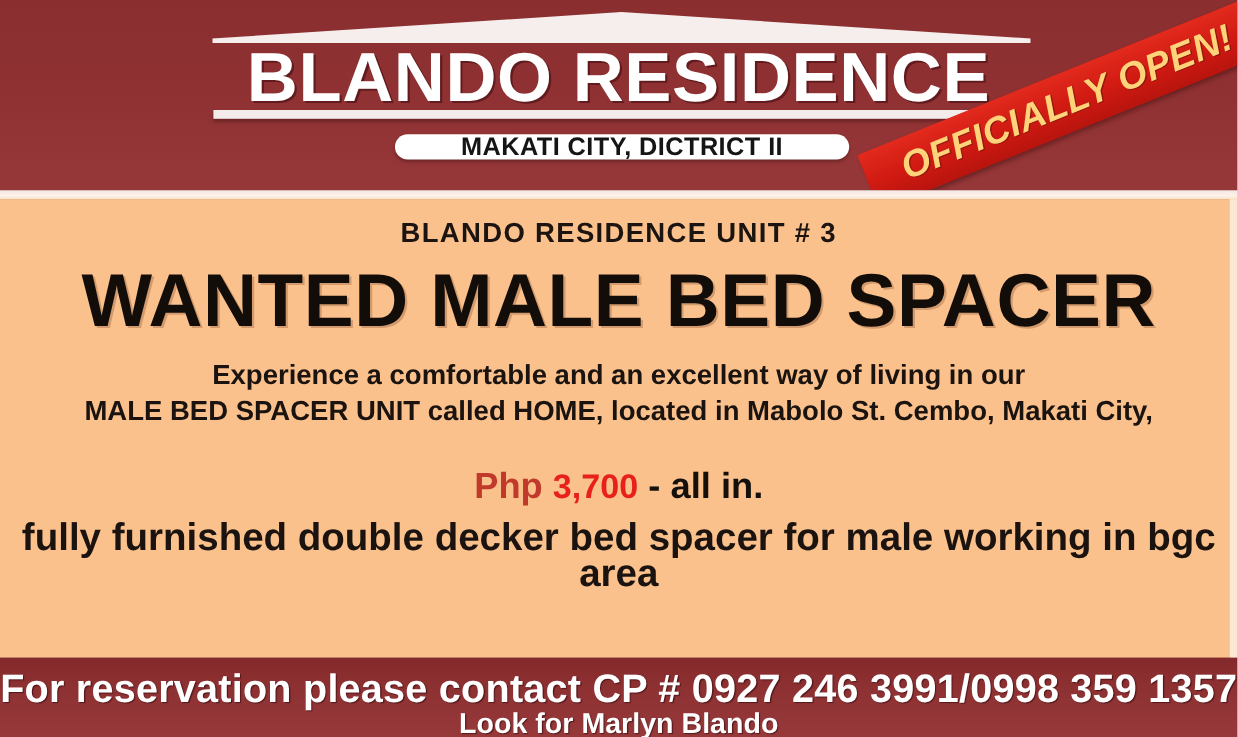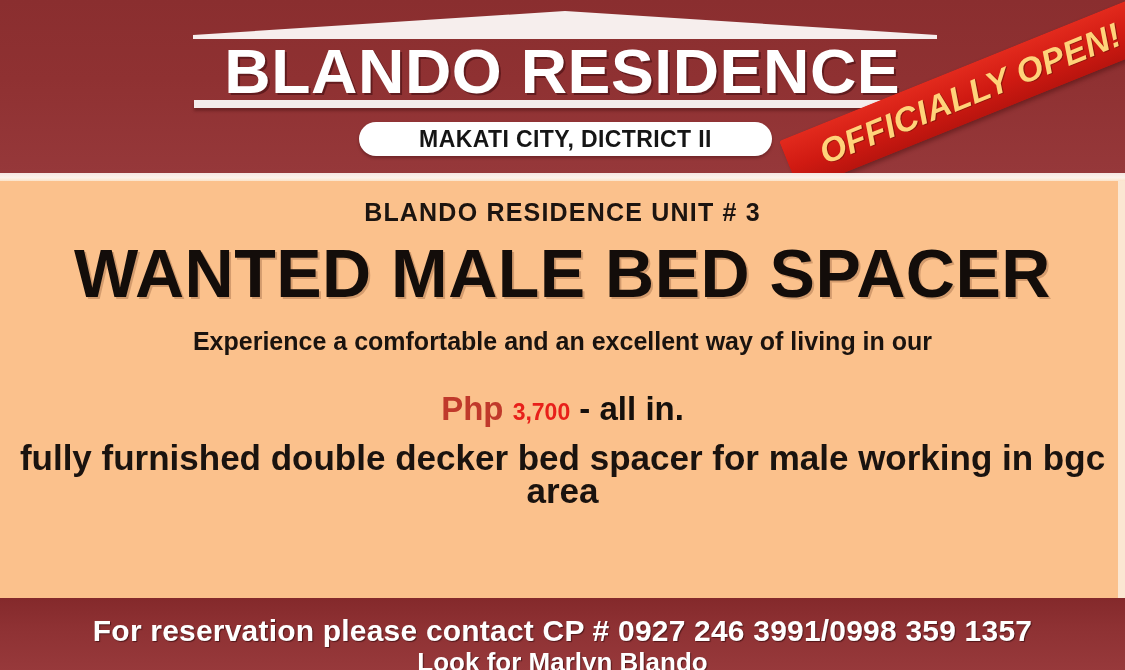--- a/index.html
+++ b/index.html
@@ -68,21 +68,21 @@
     height: 8px;
     background: #f4eceb;
     box-shadow: 0 3px 3px rgba(50,8,10,0.35);
   }
 
   .pill {
     position: absolute;
     left: 359px;
     top: 122px;
     width: 413px;
-    height: 34px;
+    height: 23px;
     background: #ffffff;
     border-radius: 17px;
     display: flex;
     align-items: center;
     justify-content: center;
     box-shadow: 0 2px 3px rgba(40,5,8,0.35);
   }
   .pill-text {
     font-family: "Liberation Sans", sans-serif;
     font-weight: bold;
@@ -181,21 +181,21 @@
 
   .price-line {
     margin-top: 32px;
     font-family: "Liberation Sans", sans-serif;
     font-weight: bold;
     font-size: 33px;
     line-height: 38px;
     color: #15100c;
   }
   .price-cur  { color: #c0392b; }
-  .price-val  { color: #e8201a; font-size: 23px; }
+  .price-val  { color: #e8201a; font-size: 31px; }
   .price-tail { color: #15100c; }
 
   .tagline {
     margin-top: 10px;
     font-family: "Liberation Sans", sans-serif;
     font-weight: bold;
     font-size: 35px;
     line-height: 33px;
     color: #1a130f;
   }
@@ -206,24 +206,24 @@
     left: 0;
     top: 598px;
     width: 1125px;
     height: 72px;
     background: #8c2f30;
     background-image: linear-gradient(180deg, #84292b 0%, #8e3133 40%, #97393b 100%);
     text-align: center;
     color: #ffffff;
   }
   .footer-l1 {
-    padding-top: 17px;
-    font-family: "Liberation Sans", sans-serif;
-    font-weight: bold;
-    font-size: 30px;
+    padding-top: 12px;
+    font-family: "Liberation Sans", sans-serif;
+    font-weight: bold;
+    font-size: 36px;
     line-height: 31px;
     letter-spacing: 0.2px;
     text-shadow: 1px 1px 1px rgba(40,5,8,0.6);
   }
   .footer-l2 {
     font-family: "Liberation Sans", sans-serif;
     font-weight: bold;
     font-size: 26px;
     line-height: 32px;
     text-shadow: 1px 1px 1px rgba(40,5,8,0.6);
@@ -261,20 +261,21 @@
   <div class="band"></div>
 
   <div class="body-area">
 
     <div class="unit-line">BLANDO RESIDENCE UNIT # 3</div>
 
     <div class="headline">WANTED MALE BED SPACER</div>
 
     <div class="para">
       <div>Experience a comfortable and an excellent way of living in our</div>
+      <div>MALE BED SPACER UNIT called HOME, located in Mabolo St. Cembo, Makati City,</div>
     </div>
 
     <div class="price-line">
       <span class="price-cur">Php</span>
       <span class="price-val">3,700</span>
       <span class="price-tail">- all in.</span>
     </div>
 
     <div class="tagline">fully furnished double decker bed spacer for male working in bgc area</div>
 

